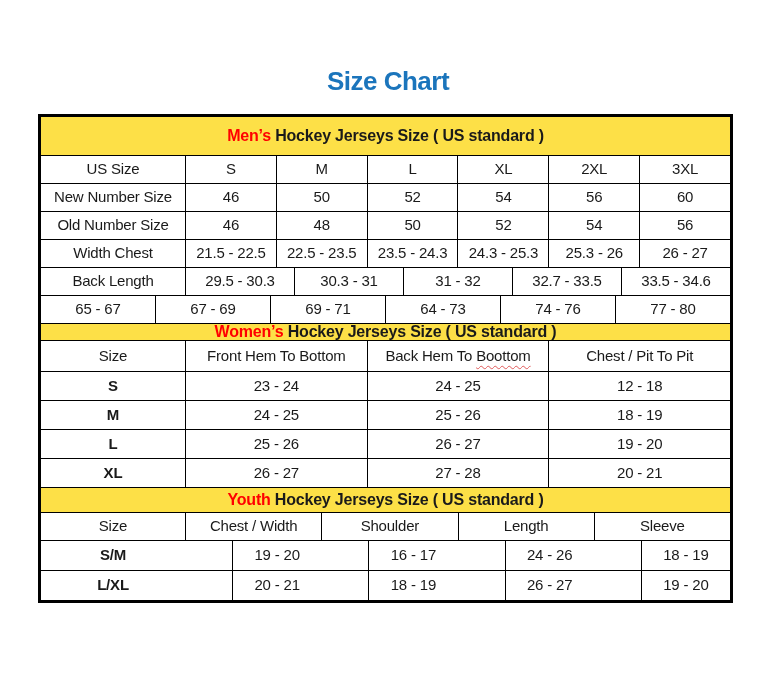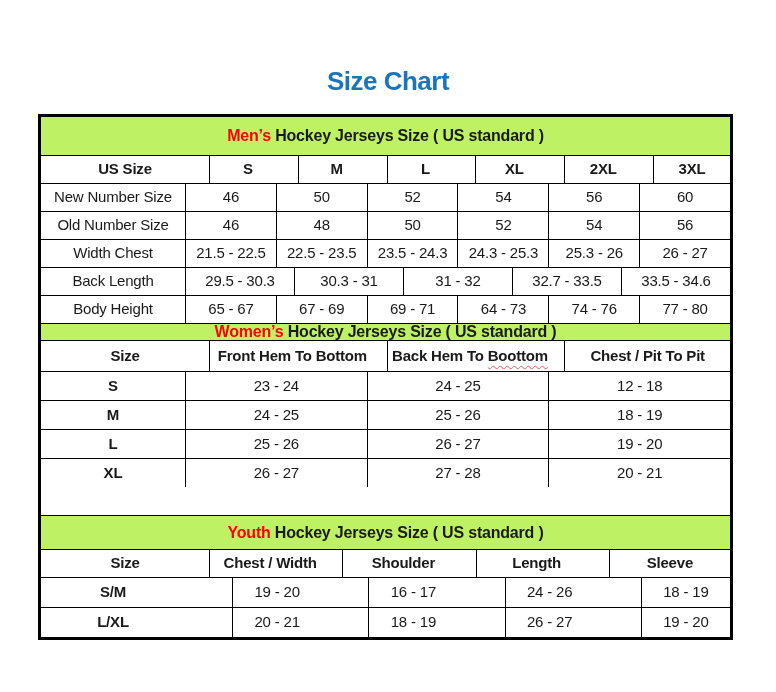--- a/index.html
+++ b/index.html
@@ -35,34 +35,34 @@
     align-items: center;
     justify-content: center;
     text-align: center;
     font-size: 15px;
     line-height: 1.1;
     padding: 0 2px;
     letter-spacing: -0.2px;
   }
   .cell + .cell { border-left: 1.5px solid #000; }
   .cell.lab { flex: 0 0 20.9%; }
-  .hdr .cell { font-weight: bold; margin-left: 12px; }
+  .hdr .cell { font-weight: normal; }
   .cell.b { font-weight: bold; }
   .section-header {
-    background: #bef264;
+    background: #fde047;
     border-top-width: 2px;
   }
   .section-header .cell {
     font-weight: bold;
     font-size: 16px;
   }
   .accent { color: #FF0000; font-weight: bold; }
   .sec-m { height: 38px; }
   .sec-w { height: 17px; }
-  .sec-y { height: 34px; margin-top: 28px; }
+  .sec-y { height: 25px; }
   .m-row { height: 28px; }
   .w-hdr { height: 31px; }
   .w-row { height: 29px; }
   .y-hdr { height: 28px; }
   .y-row { height: 30px; gap: 47px; }
   .wavy {
     text-decoration: underline;
     text-decoration-style: wavy;
     text-decoration-color: #E05A5A;
     text-decoration-thickness: 1px;
@@ -120,21 +120,20 @@
   </div>
   <div class="row m-row">
     <div class="cell lab">Back Length</div>
     <div class="cell">29.5 - 30.3</div>
     <div class="cell">30.3 - 31</div>
     <div class="cell">31 - 32</div>
     <div class="cell">32.7 - 33.5</div>
     <div class="cell">33.5 - 34.6</div>
   </div>
   <div class="row m-row">
-    <div class="cell lab">Body Height</div>
     <div class="cell">65 - 67</div>
     <div class="cell">67 - 69</div>
     <div class="cell">69 - 71</div>
     <div class="cell">64 - 73</div>
     <div class="cell">74 - 76</div>
     <div class="cell">77 - 80</div>
   </div>
 
   <div class="row section-header sec-w">
     <div class="cell">

